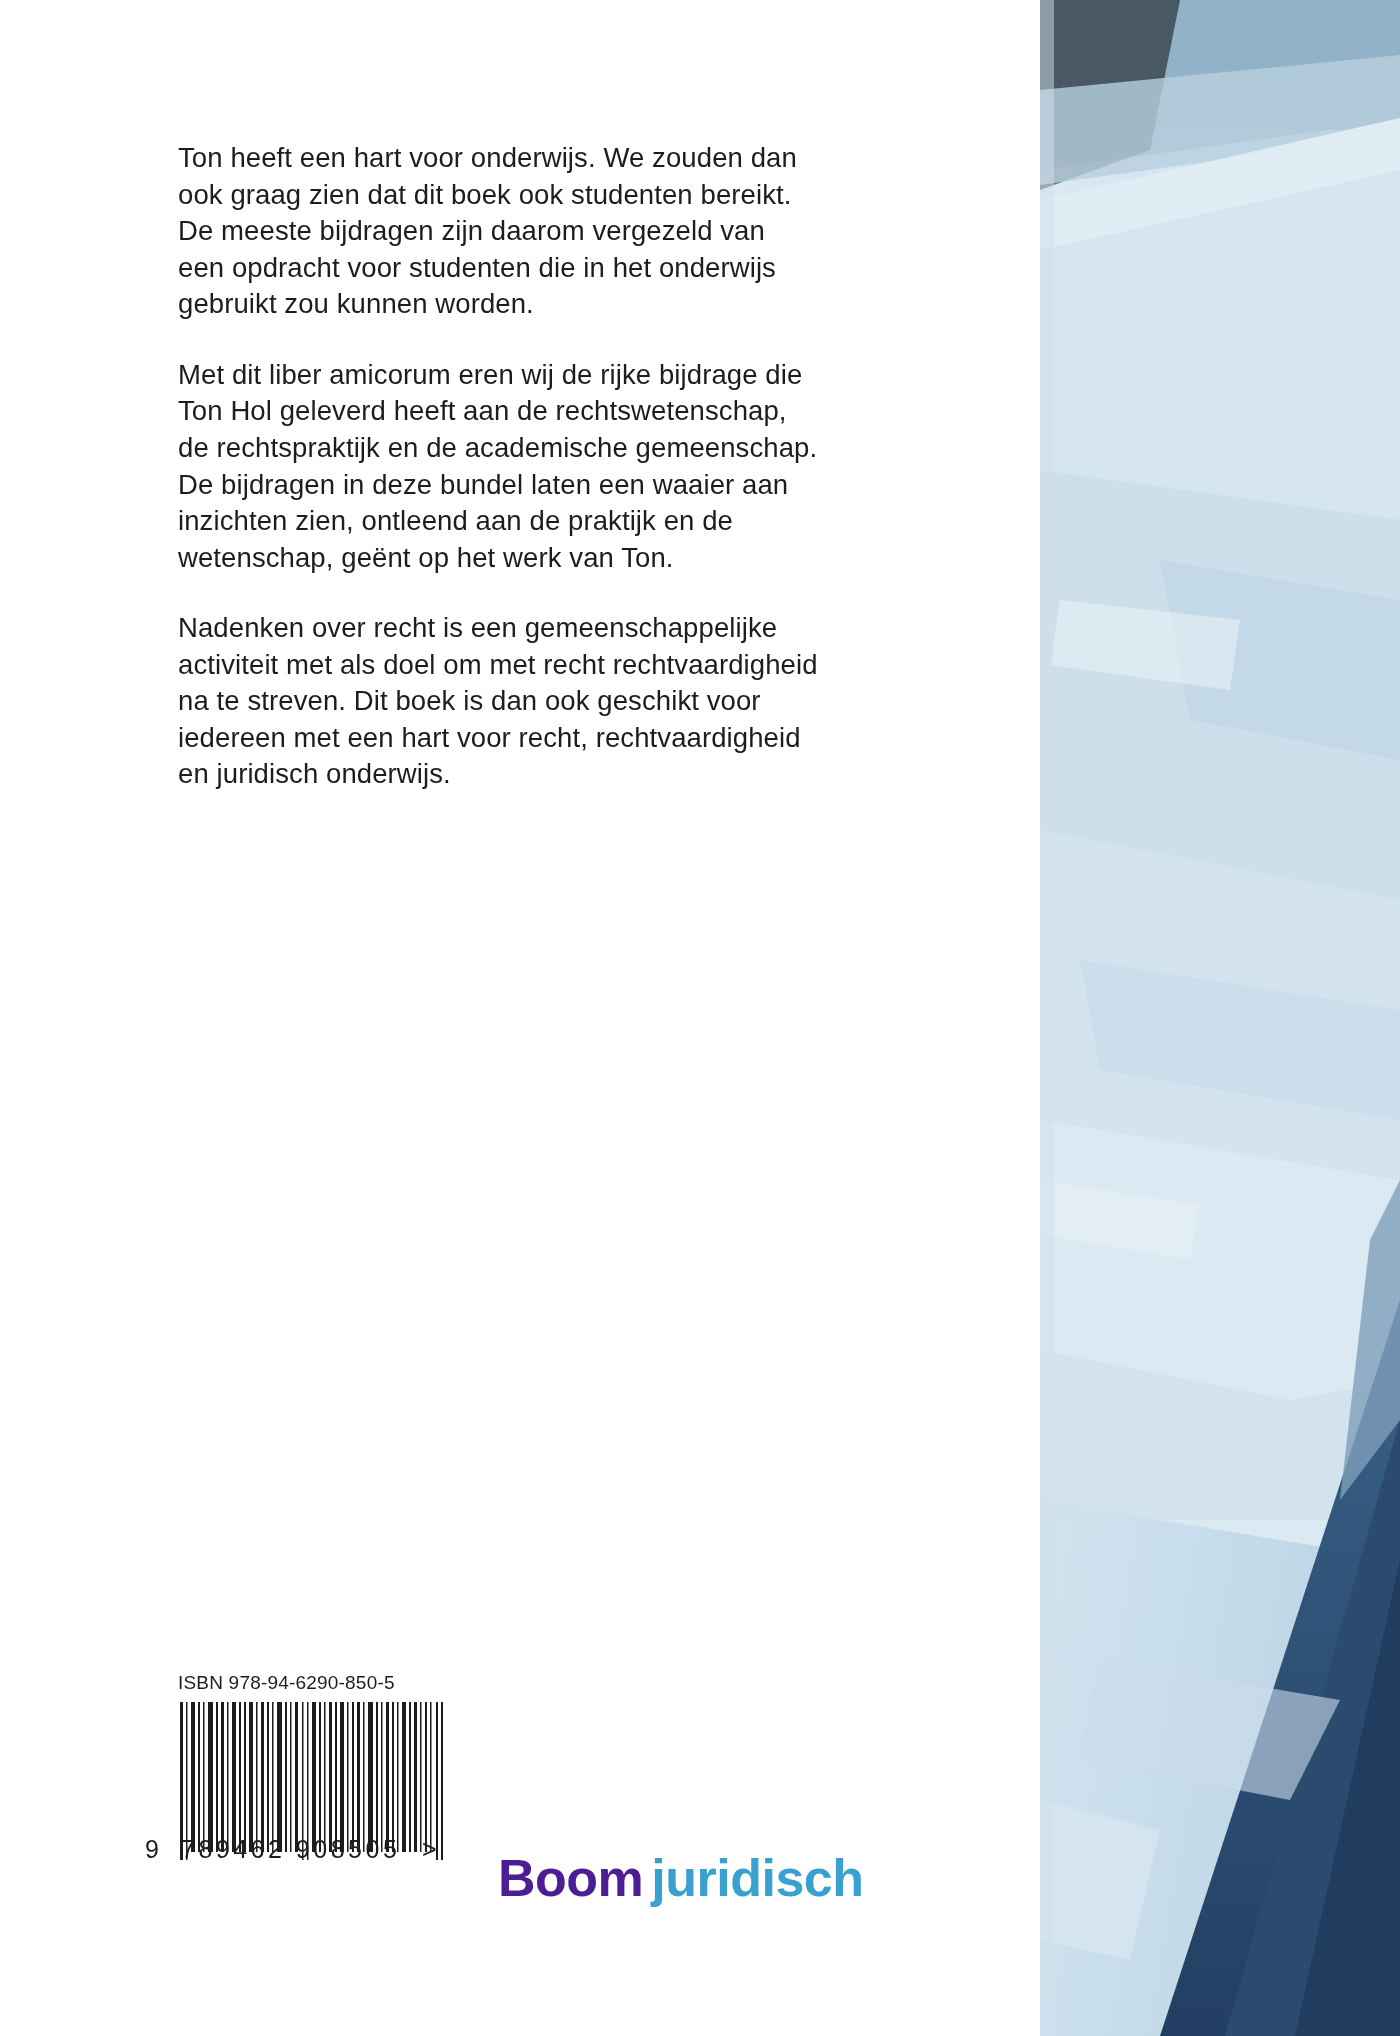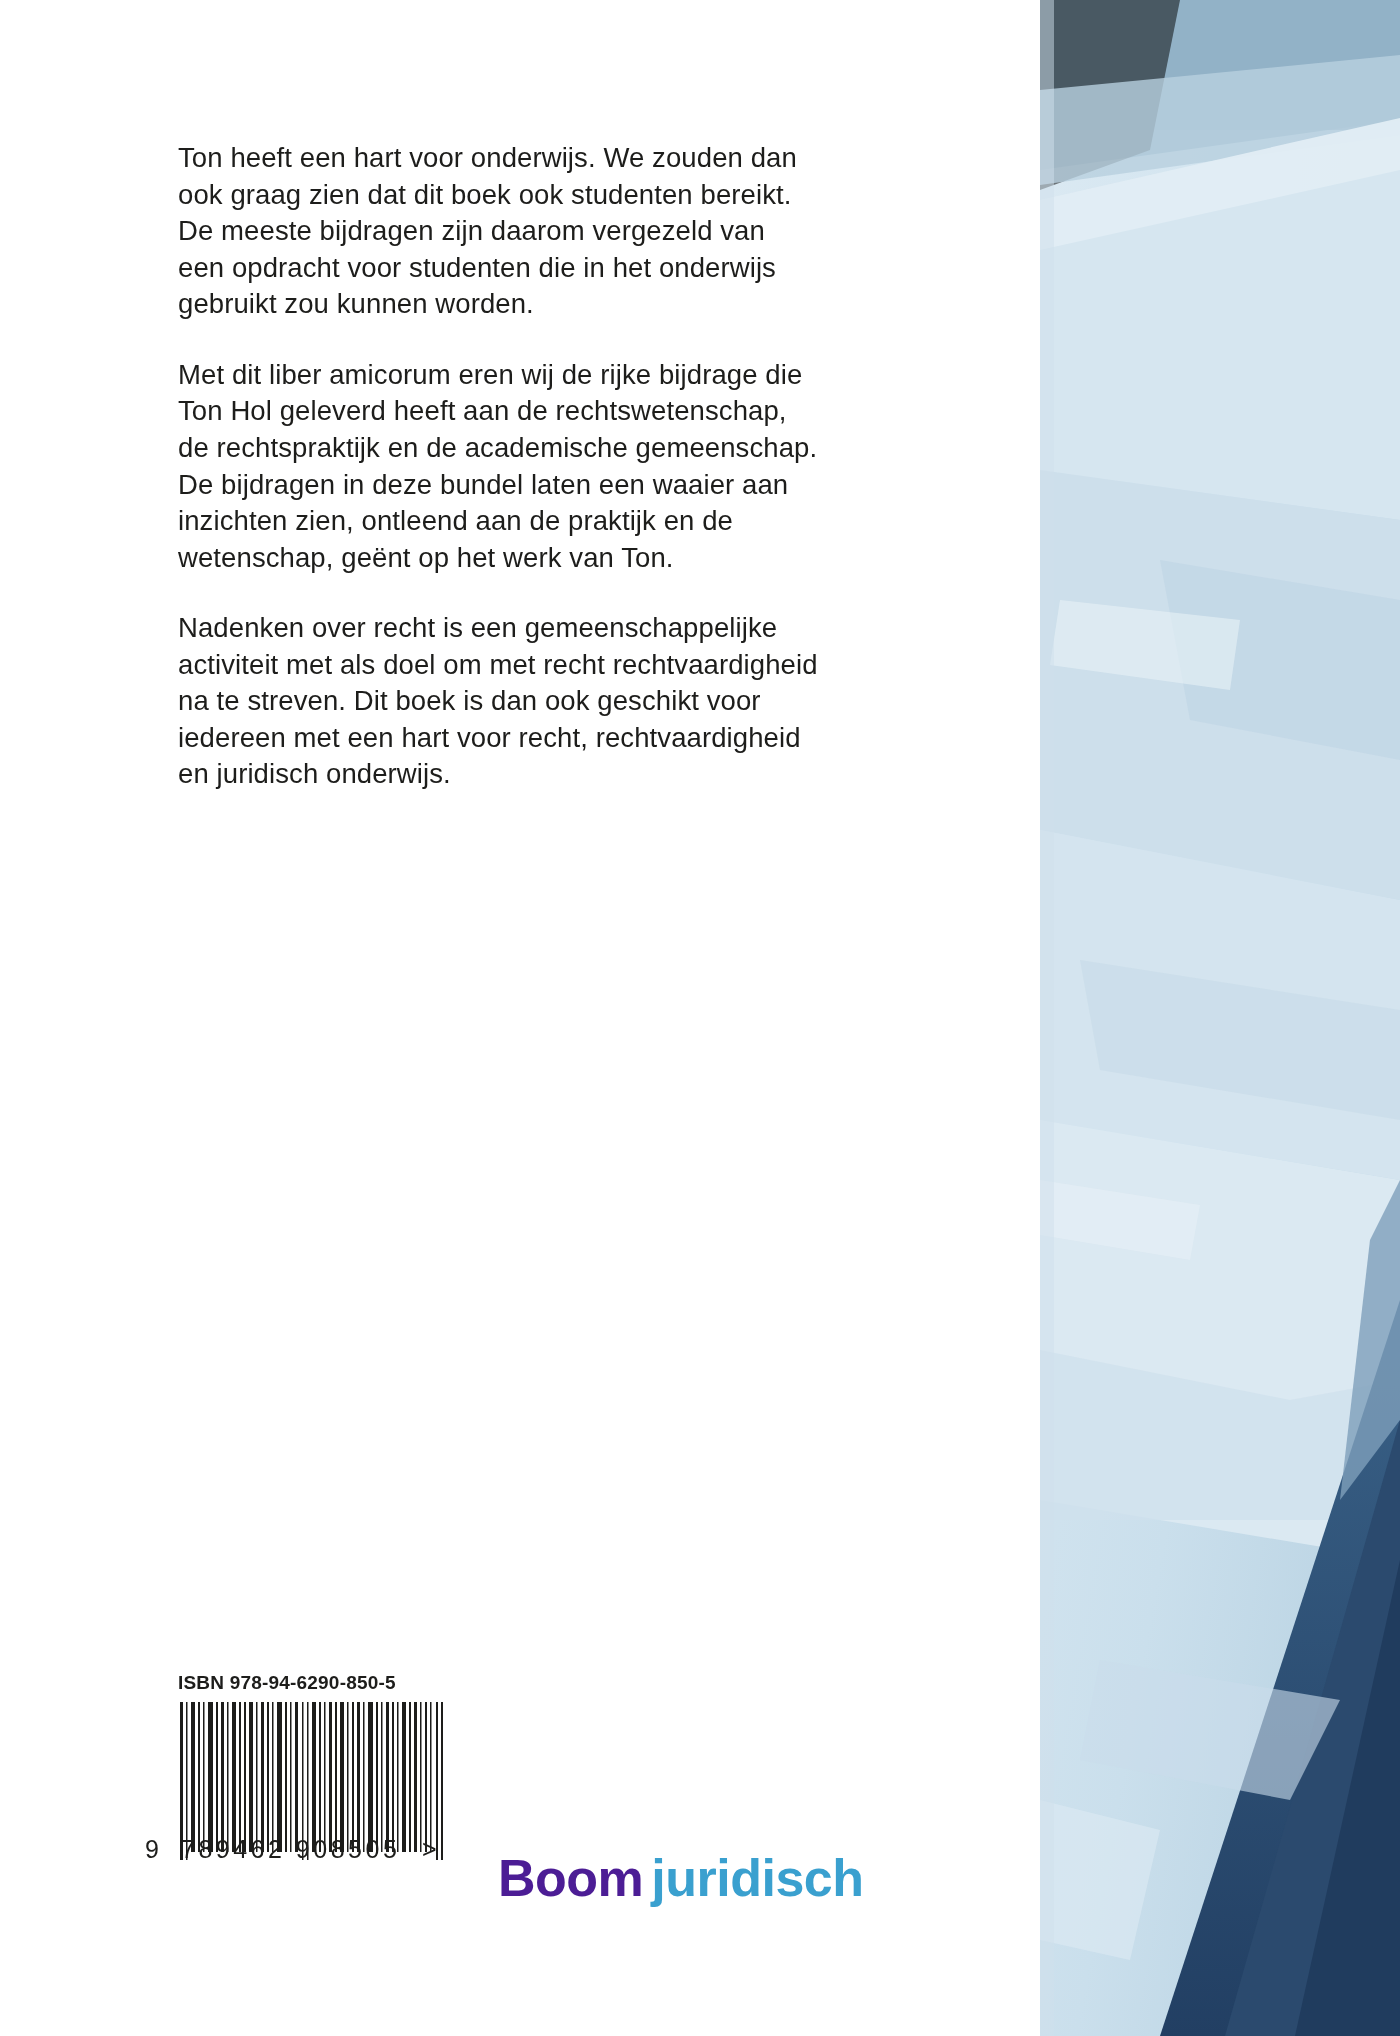--- a/index.html
+++ b/index.html
@@ -64,21 +64,20 @@
     left: 178px;
     top: 1672px;
     width: 290px;
   }
   .isbn-text {
     font-size: 19px;
     color: #1d1d1b;
     letter-spacing: 0.2px;
     margin-bottom: 8px;
     font-family: "Liberation Sans", sans-serif;
-    font-weight: bold;
   }
   .barcode-wrap {
     position: relative;
     width: 275px;
     height: 158px;
   }
   .barcode-svg {
     display: block;
     width: 275px;
     height: 158px;

